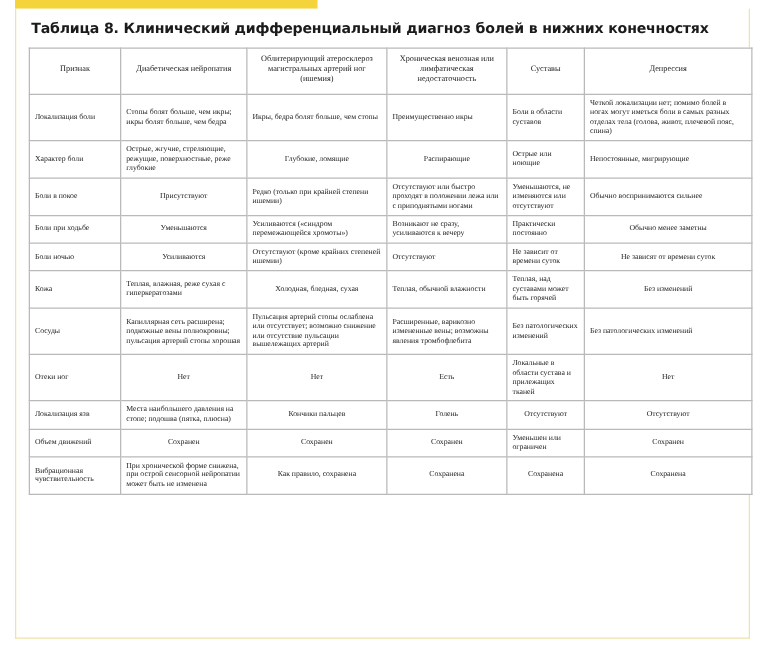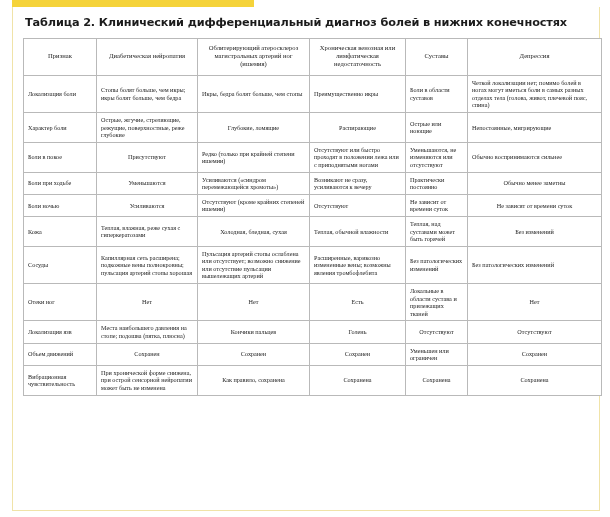--- a/index.html
+++ b/index.html
@@ -93,21 +93,21 @@
 </style>
 </head>
 <body>
 
 <div class="page">
 
   <div class="accent-bar"></div>
 
   <div class="card">
 
-    <h1 class="title">Таблица 2. Клинический дифференциальный диагноз болей в нижних конечностях</h1>
+    <h1 class="title">Таблица 8. Клинический дифференциальный диагноз болей в нижних конечностях</h1>
 
     <table class="diag">
       <colgroup>
         <col class="c0">
           <col class="c1">
           <col class="c2">
           <col class="c3">
           <col class="c4">
           <col class="c5">
       </colgroup>

